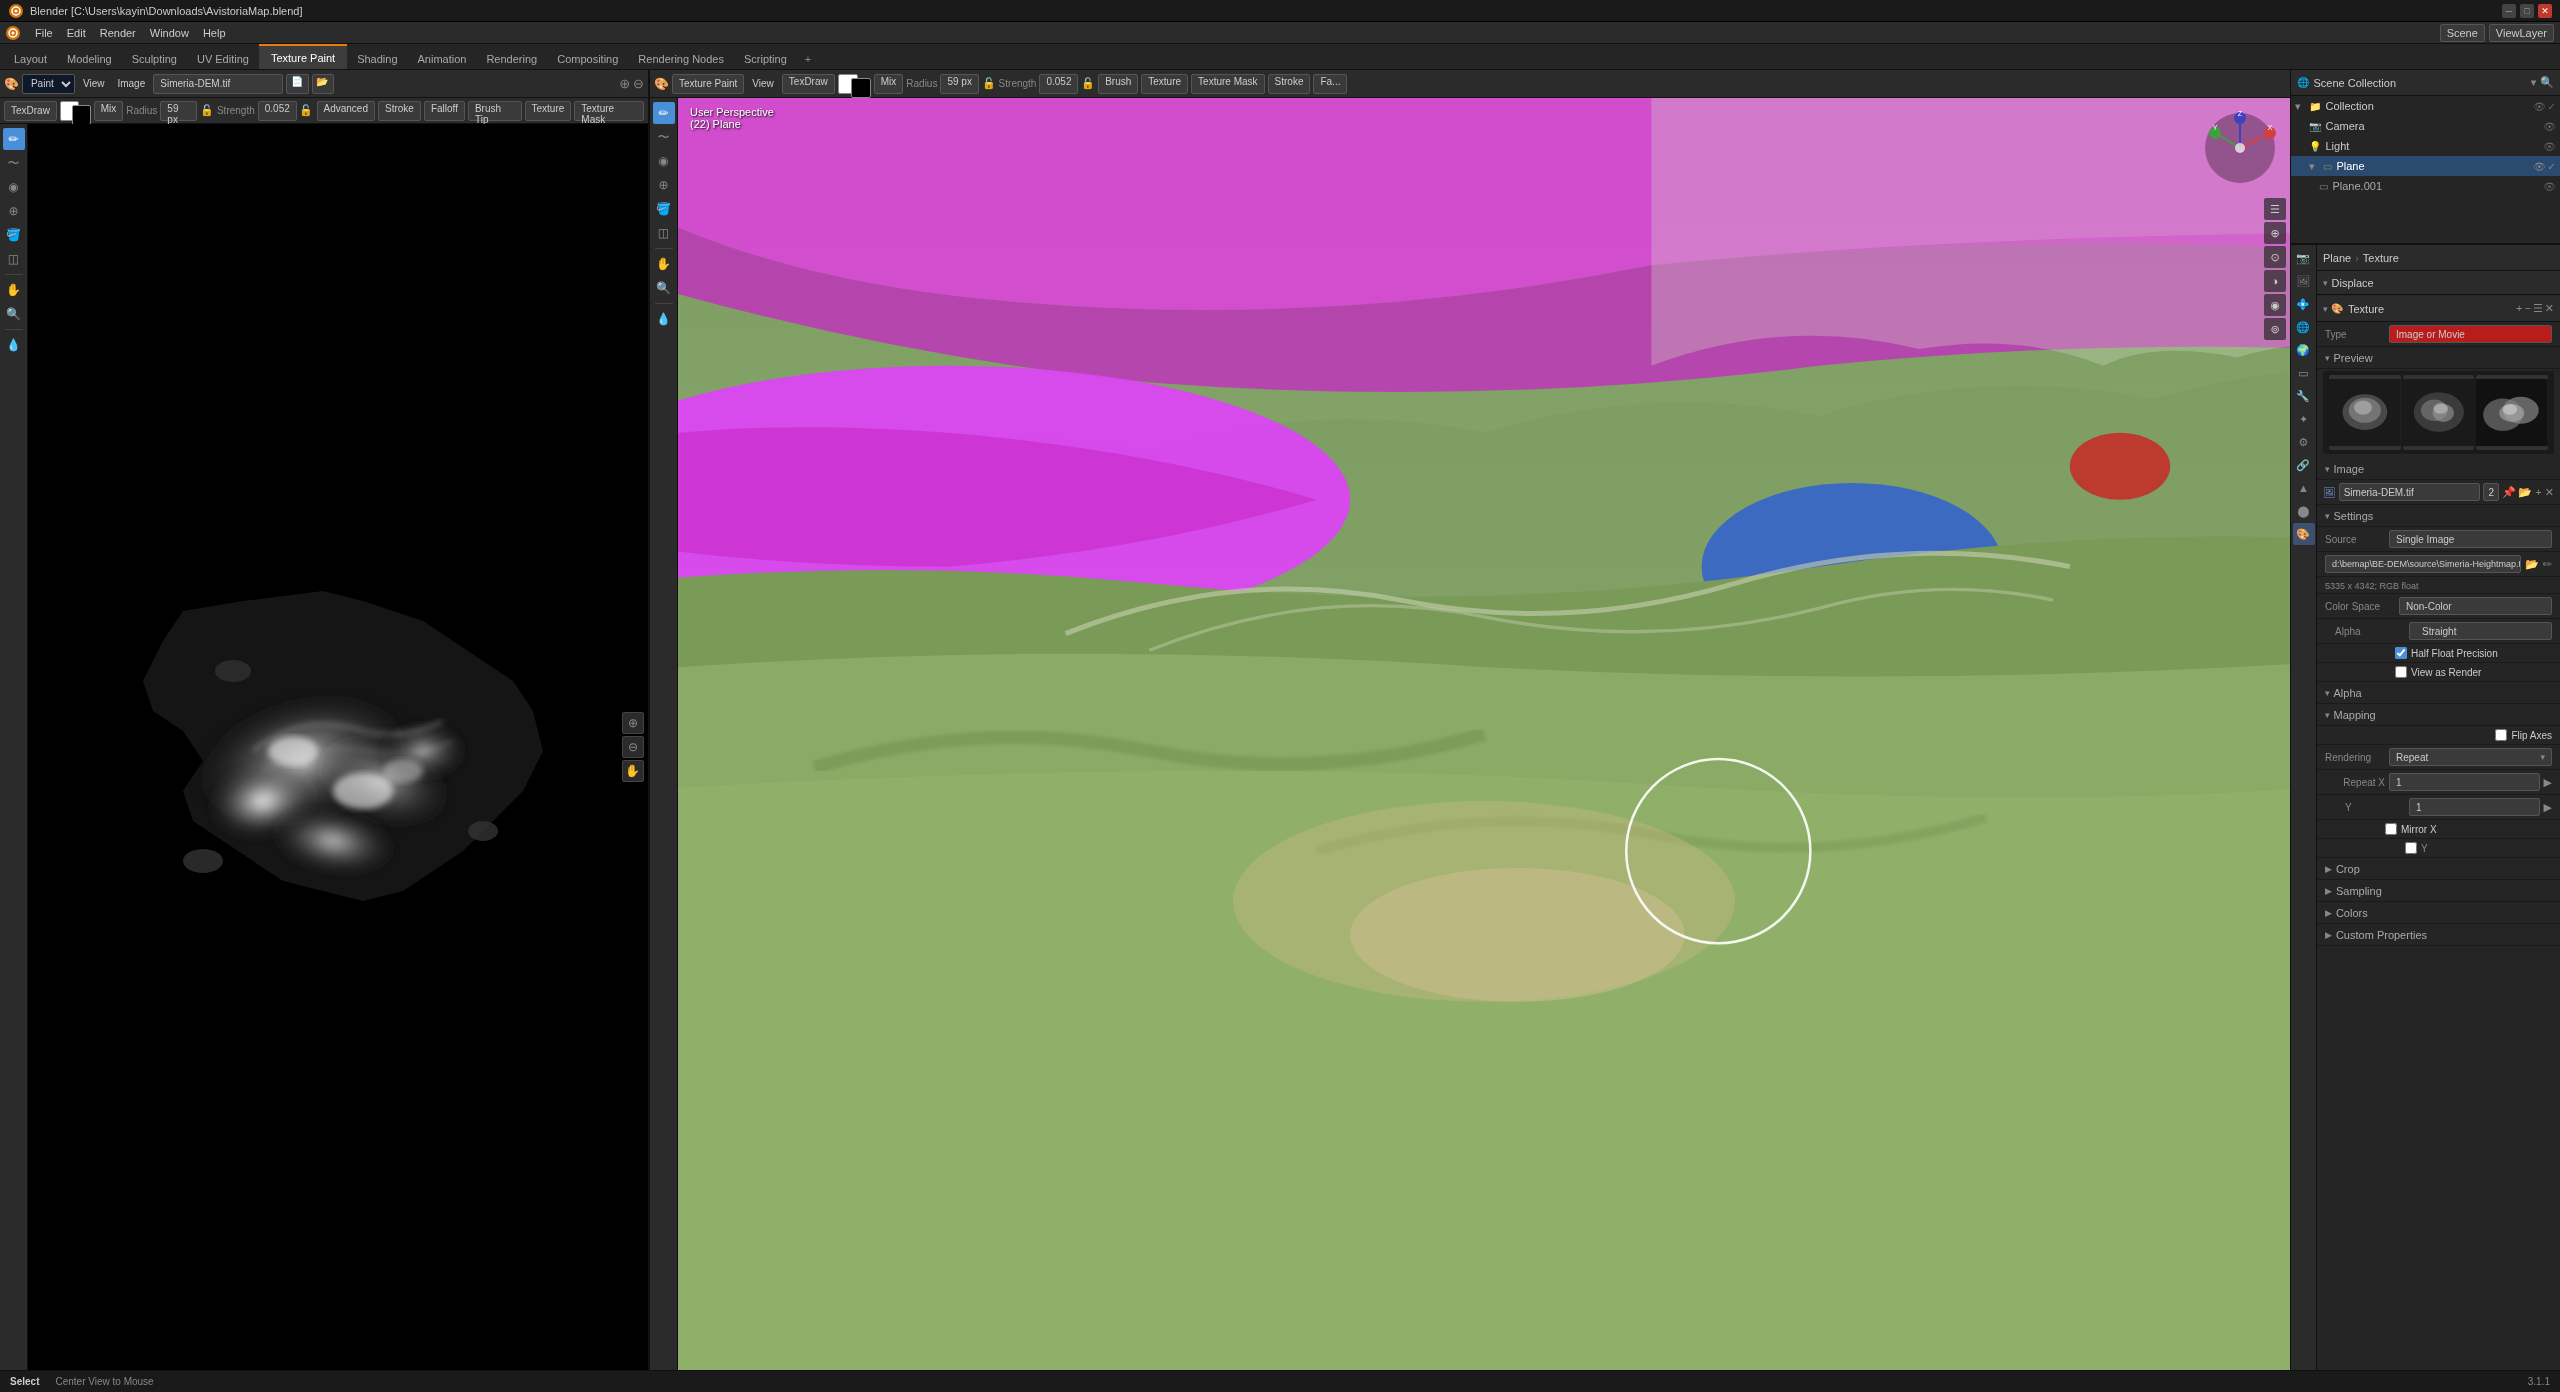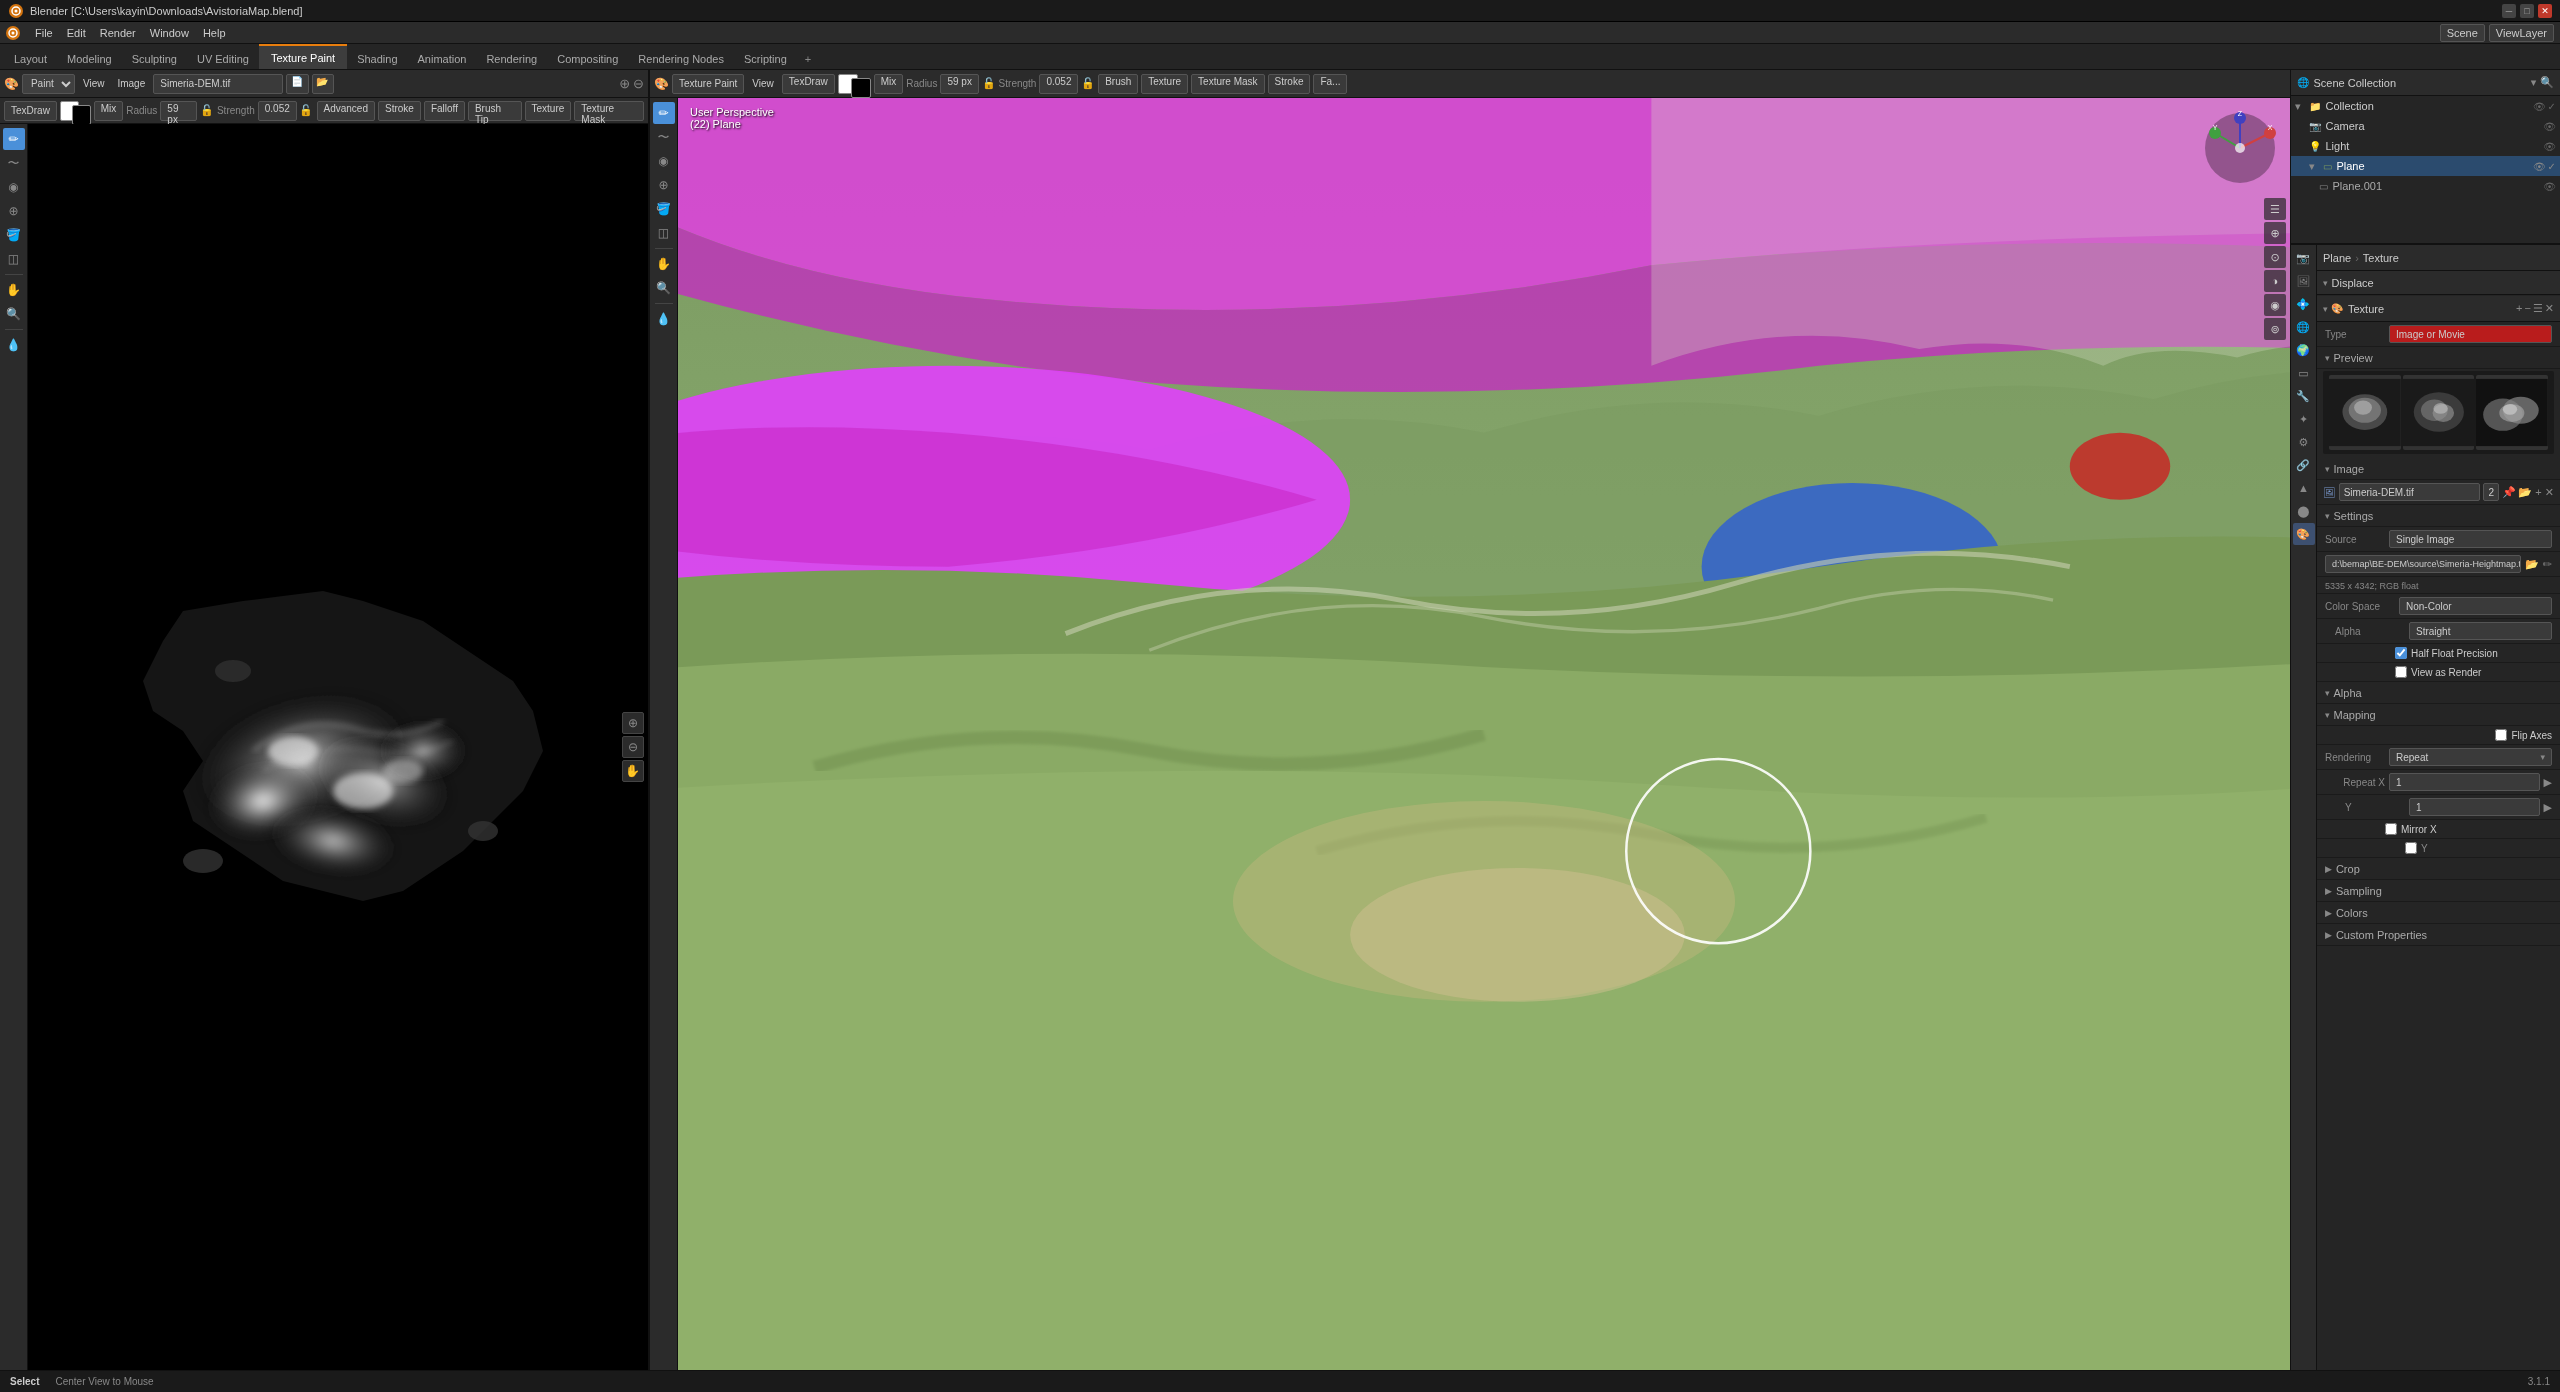--- a/index.html
+++ b/index.html
@@ -63,21 +63,21 @@
   <div style="padding:4px 10px;color:#aaa;font-size:11px;cursor:pointer;">Scripting</div>
   <div style="padding:4px 8px;color:#888;font-size:11px;cursor:pointer;">+</div>
 </div>
 
 <div style="display:flex;width:100%;height:calc(100% - 92px);position:relative;">
 
   <div style="display:flex;flex-direction:column;width:650px;background:#1a1a1a;border-right:2px solid #111;">
 
     <div style="height:28px;background:#2b2b2b;display:flex;align-items:center;padding:0 4px;gap:3px;border-bottom:1px solid #111;flex-shrink:0;">
       <div style="color:#e87d0d;font-size:12px;">🎨</div>
-      <select style="background:#404040;border:1px solid #555;color:#ccc;padding:1px 4px;font-size:10px;border-radius:2px;height:20px;">
+      <select style="background:#0f172a;border:1px solid #555;color:#ccc;padding:1px 4px;font-size:10px;border-radius:2px;height:20px;">
         <option>Paint</option>
       </select>
       <div style="padding:2px 5px;color:#ccc;font-size:10px;cursor:pointer;">View</div>
       <div style="padding:2px 5px;color:#ccc;font-size:10px;cursor:pointer;">Image</div>
 
       <div style="background:#3a3a3a;border:1px solid #555;color:#ccc;padding:1px 6px;font-size:10px;border-radius:2px;height:20px;min-width:130px;display:flex;align-items:center;">Simeria-DEM.tif</div>
       <div style="padding:1px 4px;background:#3a3a3a;border:1px solid #555;color:#ccc;font-size:10px;border-radius:2px;height:20px;cursor:pointer;">📄</div>
       <div style="padding:1px 4px;background:#3a3a3a;border:1px solid #555;color:#ccc;font-size:10px;border-radius:2px;height:20px;cursor:pointer;">📂</div>
       <div style="margin-left:auto;display:flex;gap:3px;align-items:center;">
         <div style="color:#888;font-size:13px;cursor:pointer;">⊕</div>
@@ -485,21 +485,21 @@
 
         <div style="display:flex;align-items:center;padding:3px 8px;gap:4px;border-bottom:1px solid #1a1a1a;">
           <span style="color:#888;font-size:10px;min-width:70px;">Color Space</span>
           <div style="background:#3a3a3a;border:1px solid #555;color:#ccc;padding:1px 6px;font-size:10px;border-radius:2px;height:18px;flex:1;cursor:pointer;display:flex;align-items:center;">
             <span>Non-Color</span>
           </div>
         </div>
 
         <div style="display:flex;align-items:center;padding:3px 8px;gap:4px;border-bottom:1px solid #1a1a1a;">
           <span style="color:#888;font-size:10px;min-width:70px;margin-left:10px;">Alpha</span>
-          <div style="background:#3a3a3a;border:1px solid #555;color:#ccc;padding:1px 6px;font-size:10px;border-radius:2px;height:18px;flex:1;cursor:pointer;display:flex;align-items:center;">
+          <div style="background:#3a3a3a;border:1px solid #555;color:#ccc;padding:1px 12px;font-size:10px;border-radius:2px;height:18px;flex:1;cursor:pointer;display:flex;align-items:center;">
             <span>Straight</span>
           </div>
         </div>
 
         <div style="display:flex;align-items:center;padding:3px 8px;gap:4px;border-bottom:1px solid #1a1a1a;">
           <input type="checkbox" checked="" style="accent-color: rgb(74, 144, 217); width: 12px; height: 12px; margin-left: 70px;">
           <span style="color:#ccc;font-size:10px;">Half Float Precision</span>
         </div>
 
         <div style="display:flex;align-items:center;padding:3px 8px;gap:4px;border-bottom:1px solid #1a1a1a;">

